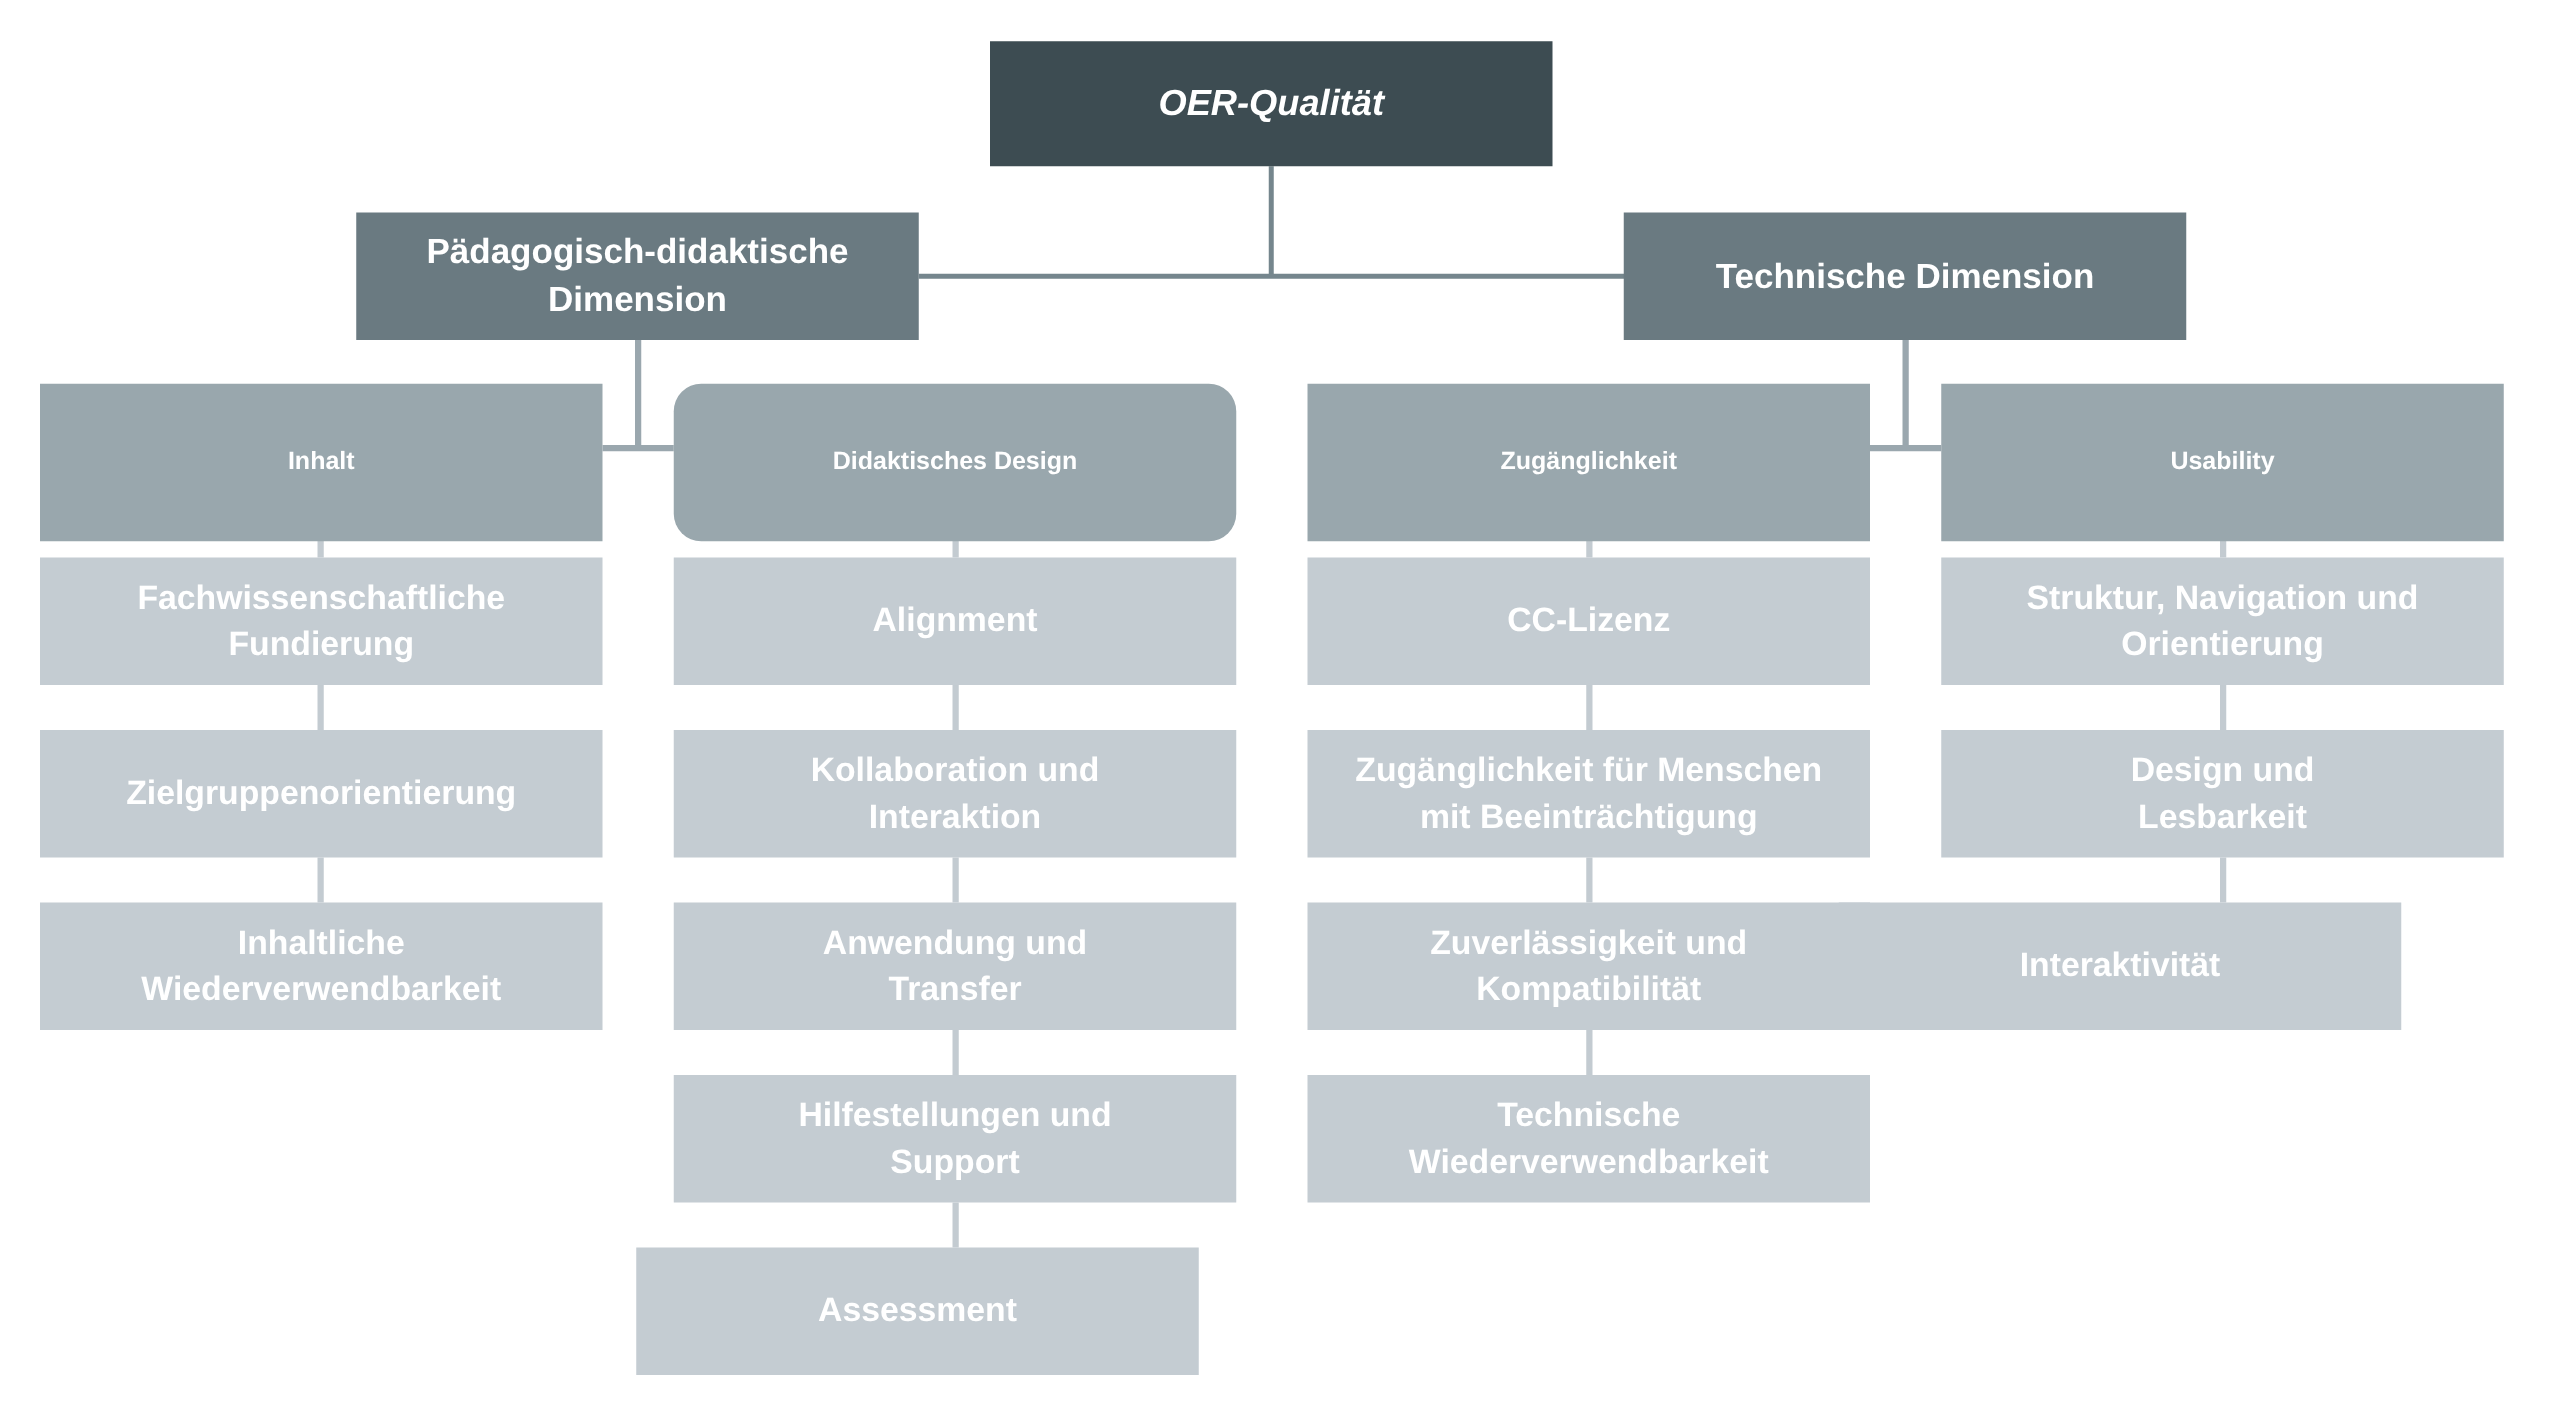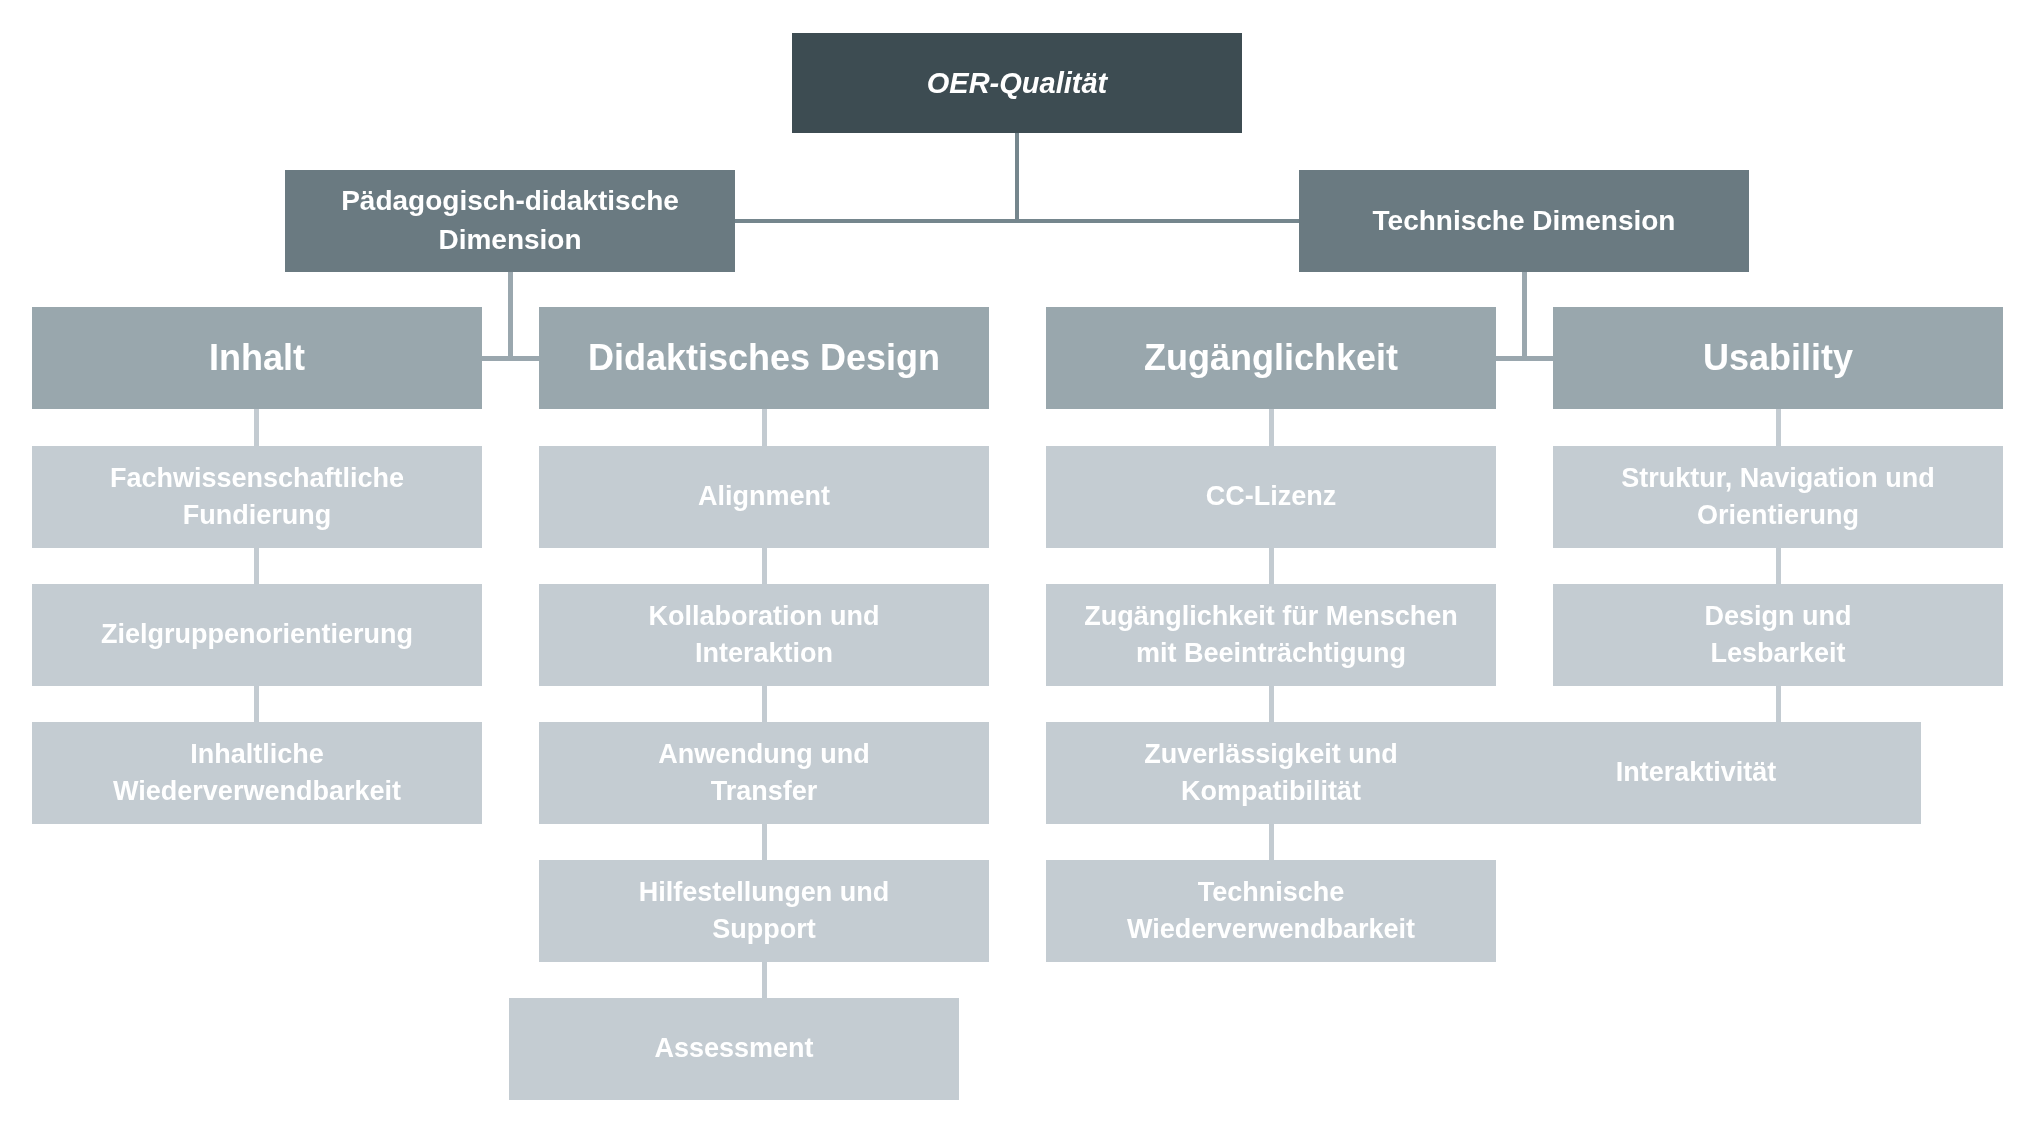--- a/index.html
+++ b/index.html
@@ -17,21 +17,21 @@
     text-align:center;
     color:var(--text,#ffffff);
     font-weight:700;
     white-space:pre-line;
     line-height:1.38;
     box-sizing:border-box;
     padding:0 8px;
   }
   .lvl1{height:100px;background:var(--level1-bg,#3D4C52);font-size:29px;}
   .lvl2{height:102px;background:var(--level2-bg,#6A7A81);font-size:28px;}
-  .lvl3{height:102px;background:var(--level3-bg,#99A7AD);font-size:36px;}
+  .lvl3{height:126px;background:var(--level3-bg,#99A7AD);font-size:20px;}
   .lvl4{height:102px;background:var(--level4-bg,#C4CCD2);font-size:27px;}
   .conn{position:absolute;}
   .c1{background:var(--connector-level1,#75868D);}
   .c2{background:var(--connector-level2,#9AA7AE);}
   .c3{background:var(--connector-level3,#C3CBD1);}
 </style>
 </head>
 <body>
 
 <div class="canvas">
@@ -64,21 +64,21 @@
   <div class="conn c3" style="left:1776px;top:548px;width:5px;height:36px;"></div>
   <div class="conn c3" style="left:1776px;top:686px;width:5px;height:36px;"></div>
 
   <div class="box lvl1" style="left:792px;top:33px;font-style:italic;">OER-Qualität</div>
 
   <div class="box lvl2" style="left:285px;top:170px;">Pädagogisch-didaktische
 Dimension</div>
   <div class="box lvl2" style="left:1299px;top:170px;">Technische Dimension</div>
 
   <div class="box lvl3" style="left:32px;top:307px;">Inhalt</div>
-  <div class="box lvl3" style="left:539px;top:307px;">Didaktisches Design</div>
+  <div class="box lvl3" style="left:539px;top:307px;border-radius:22px;">Didaktisches Design</div>
   <div class="box lvl3" style="left:1046px;top:307px;">Zugänglichkeit</div>
   <div class="box lvl3" style="left:1553px;top:307px;">Usability</div>
 
   <div class="box lvl4" style="left:32px;top:446px;">Fachwissenschaftliche
 Fundierung</div>
   <div class="box lvl4" style="left:32px;top:584px;">Zielgruppenorientierung</div>
   <div class="box lvl4" style="left:32px;top:722px;">Inhaltliche
 Wiederverwendbarkeit</div>
 
   <div class="box lvl4" style="left:539px;top:446px;">Alignment</div>

